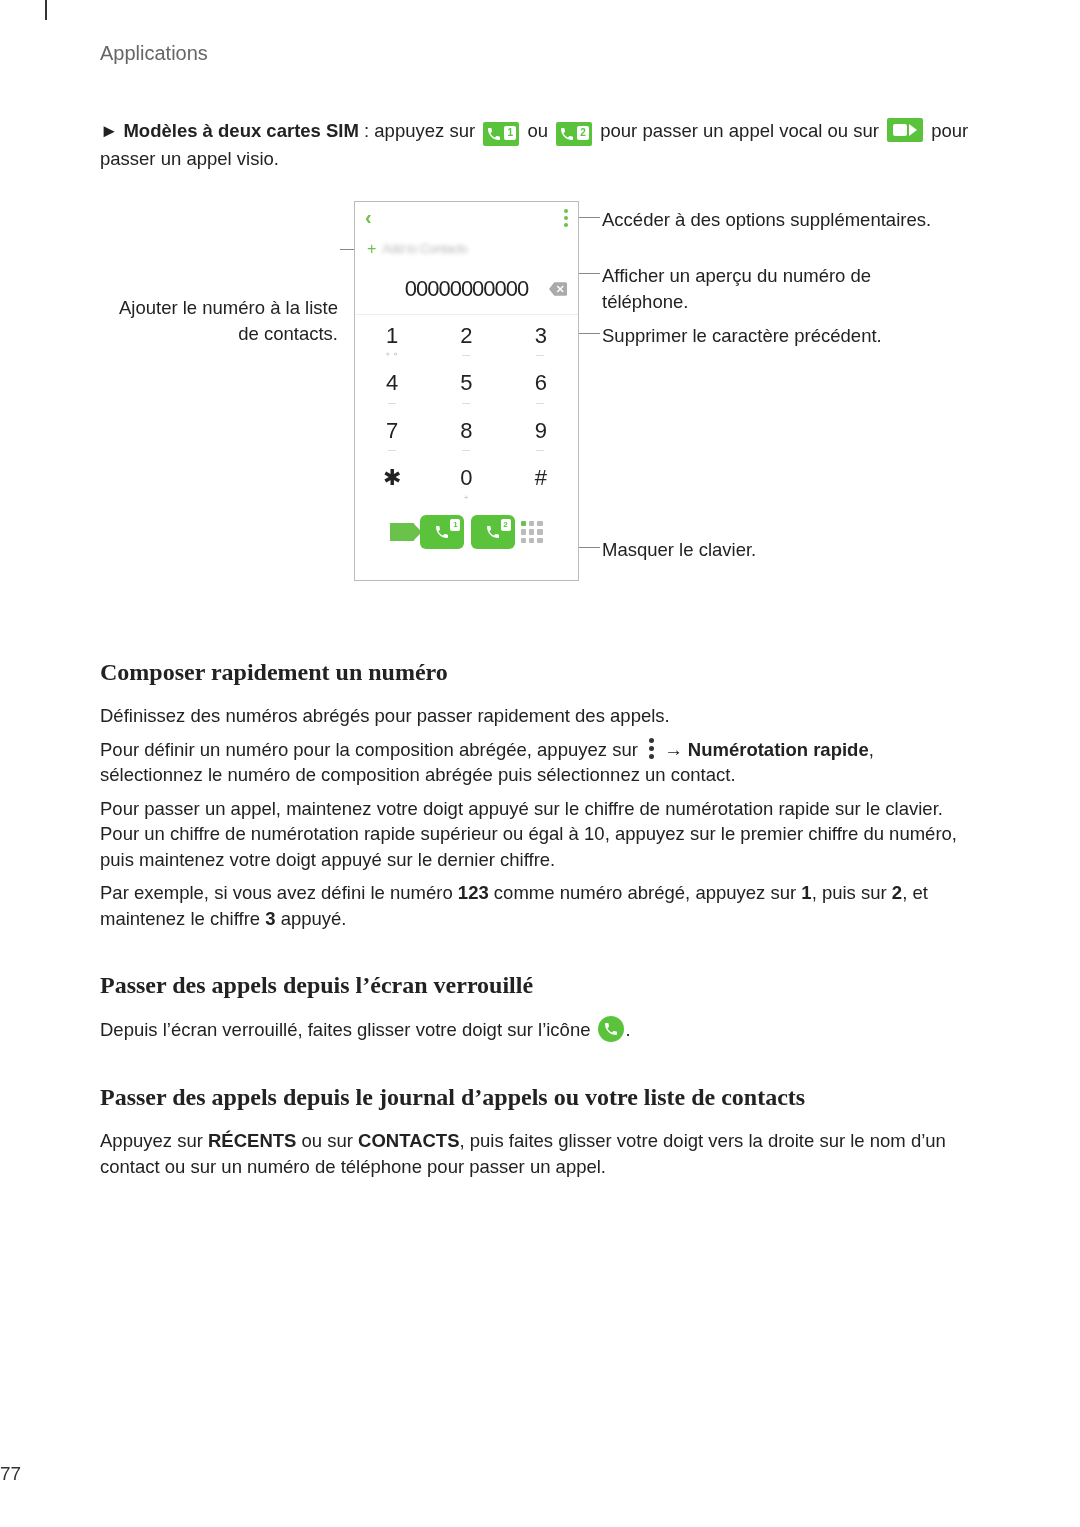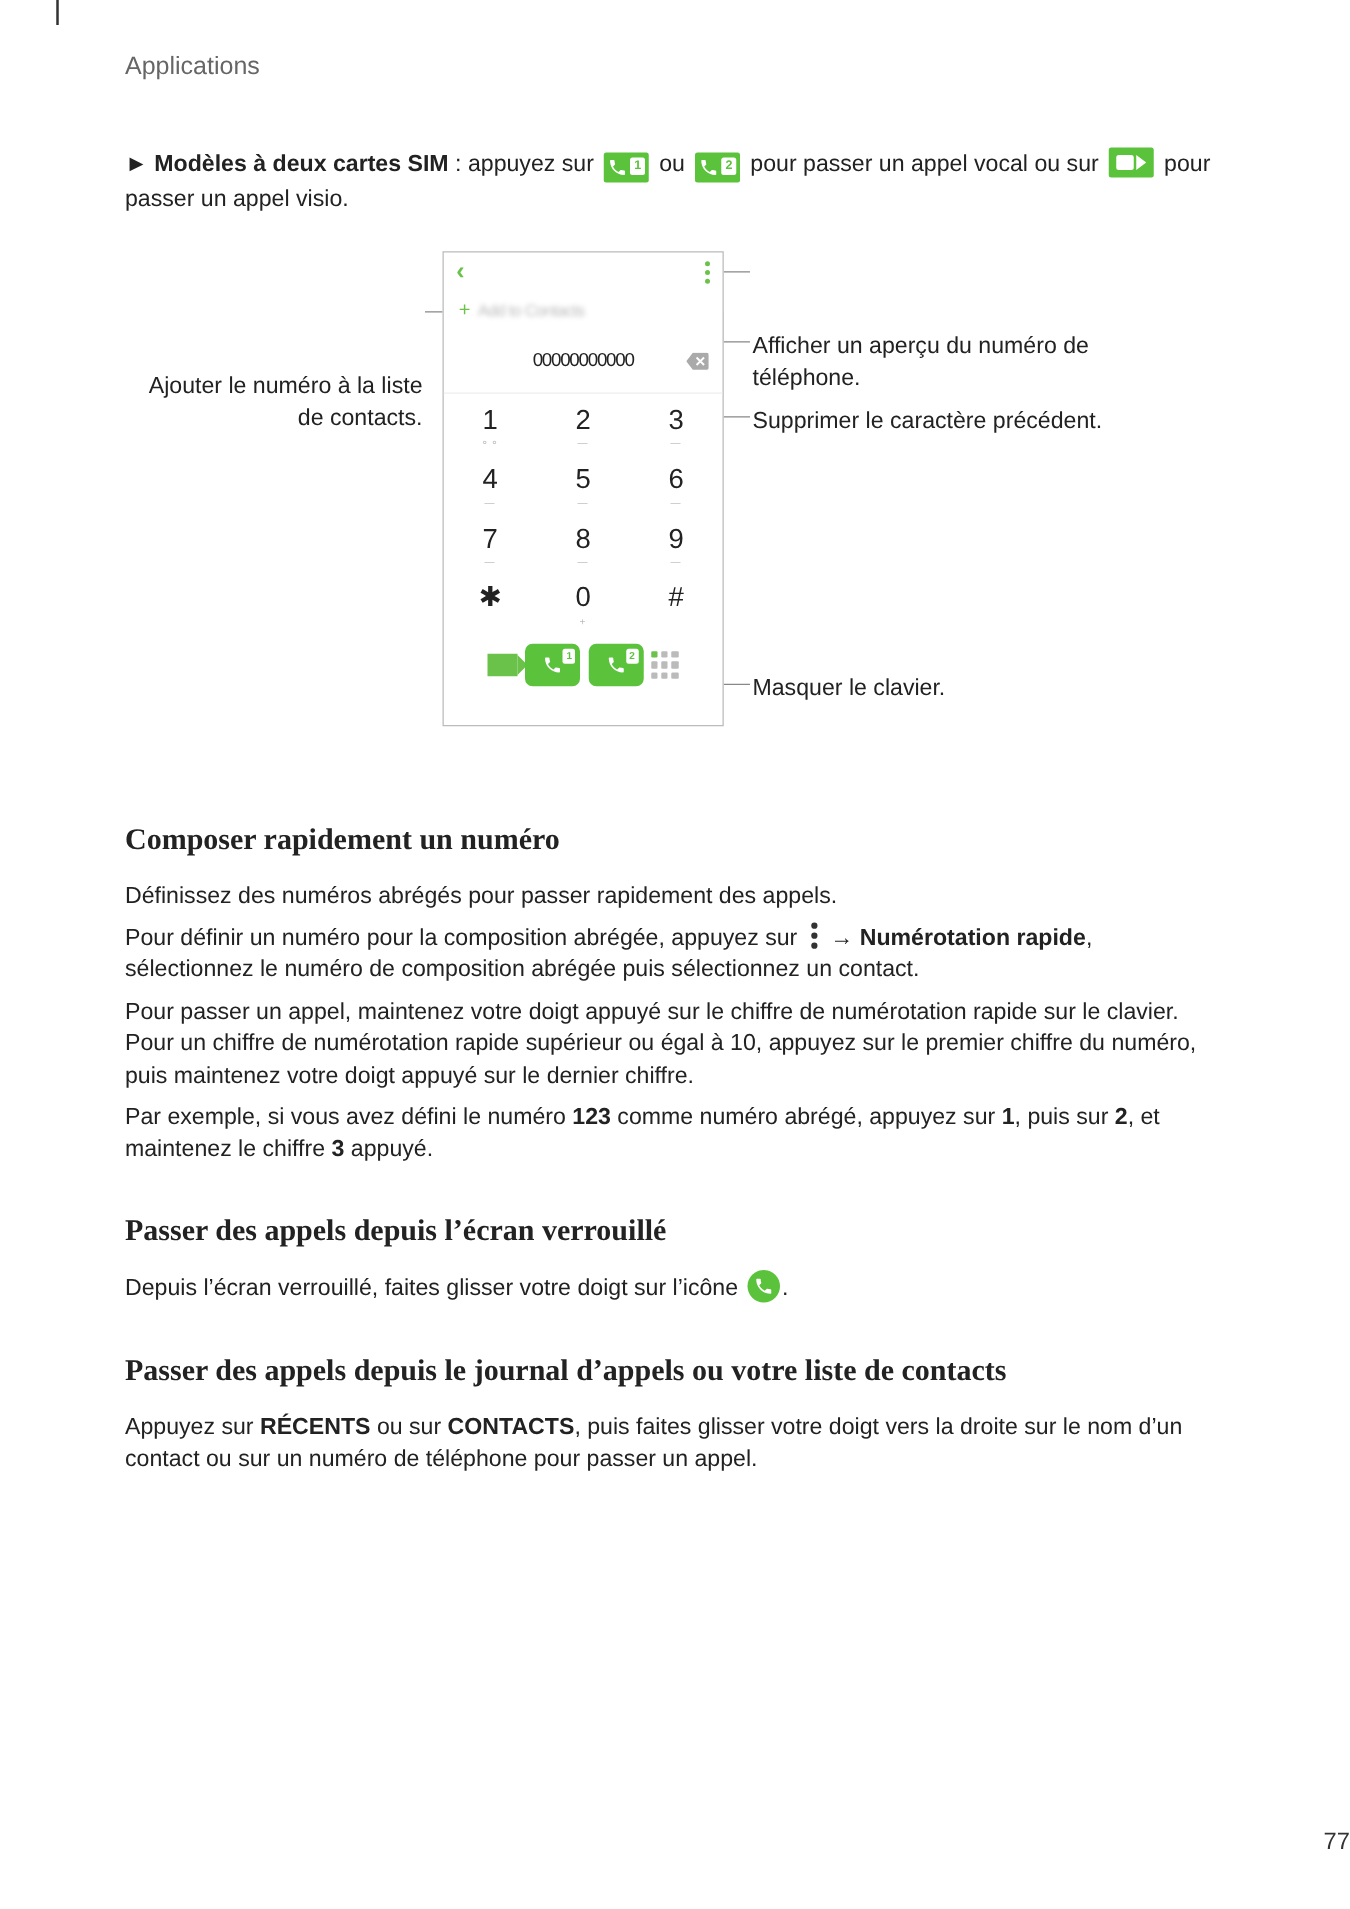--- a/index.html
+++ b/index.html
@@ -170,21 +170,21 @@
   }
   .phone-number-row {
     height: 50px;
     display:flex;
     align-items:center;
     justify-content:center;
     border-bottom: 1px solid #eee;
     position:relative;
   }
   .phone-number-row .num {
-    font-size: 15px;
+    font-size: 22px;
     font-weight: 300;
     letter-spacing:-1px;
   }
   .phone-number-row .back-icon {
     position:absolute;
     right:10px;
     width:20px; height:14px;
     display:flex;
     align-items:center;
     justify-content:center;
@@ -267,21 +267,21 @@
   h3.sub-h {
     font-size:24px;
     font-weight:bold;
     margin: 38px 0 14px 0;
     font-family: Liberation Serif, serif;
   }
   .page-number {
     position:absolute;
     bottom:40px;
     left:0; right:0;
-    text-align:right;
+    text-align:left;
     font-size:19px;
     color:#333;
     margin-top:32px;
   }
 </style>
 </head>
 <body>
 
 <div class="page">
   <div class="header-rule"></div>
@@ -302,20 +302,21 @@
           <span class="sim-badge">2</span>
         </span><span> pour passer un appel vocal ou sur </span><span class="icon-video"></span><span> pour passer un appel visio.</span>
     </p>
   </div>
 
   <div class="screenshot-area">
 
     <div class="callout left" style="left:-2px; top:48px;margin-top:46px;">Ajouter le numéro à la liste de contacts.</div>
     <div class="line" style="left:240px; top:48px; width:28px; height:1px;"></div>
 
+    <div class="callout right" style="top:6px;">Accéder à des options supplémentaires.</div>
     <div class="line" style="left:466px; top:16px; width:34px; height:1px;"></div>
 
     <div class="callout right" style="top:62px;">Afficher un aperçu du numéro de téléphone.</div>
     <div class="line" style="left:478px; top:48px; width:1px; height:24px;"></div>
     <div class="line" style="left:478px; top:72px; width:22px; height:1px;"></div>
 
     <div class="callout right" style="top:122px;">Supprimer le caractère précédent.</div>
     <div class="line" style="left:478px; top:132px; width:22px; height:1px;"></div>
 
     <div class="callout right" style="top:336px;">Masquer le clavier.</div>

